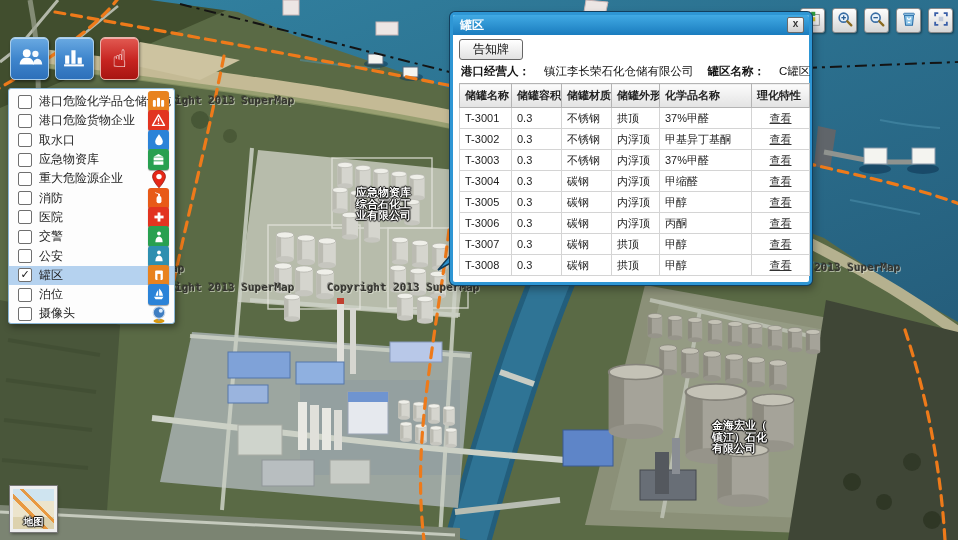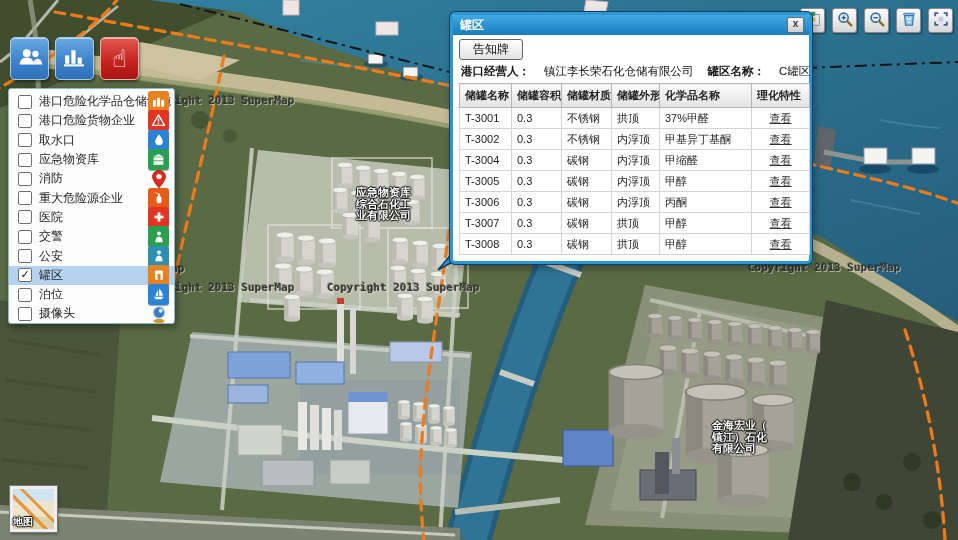--- a/index.html
+++ b/index.html
@@ -65,21 +65,21 @@
   .tanks td{border:1px solid #d4d4d4;padding:2.5px 5px;overflow:hidden;white-space:nowrap;}
   .viewlink{color:#333;text-decoration:underline;display:block;text-align:center;cursor:pointer;}
   .tail{position:absolute;left:432px;top:230px;z-index:19;}
 
   
   .minimap{position:absolute;left:10px;top:486px;width:47px;height:46px;z-index:10;cursor:pointer;
     border:3px solid #eeeeee;box-shadow:0 0 0 1px #777,1px 2px 3px rgba(0,0,0,.4);box-sizing:border-box;
     background:
       linear-gradient(45deg,transparent 38%,rgba(232,140,40,.85) 38% 44%,transparent 44% 58%,rgba(232,140,40,.85) 58% 62%,transparent 62%),
       linear-gradient(#cfe4f0 0 30%,#ece4cc 30% 70%,#ddd2ae 70%);}
-  .minimap .mlabel{position:absolute;left:0;right:0;bottom:0;text-align:left;color:#fff;
+  .minimap .mlabel{position:absolute;left:0;right:0;bottom:0;text-align:center;color:#fff;
     font-size:10px;font-weight:bold;text-shadow:-1px 0 1px #000,1px 0 1px #000,0 -1px 1px #000,0 1px 1px #000;}
 </style>
 </head>
 <body>
 
 <div id="stage">
 
   <svg class="map" width="958" height="540" viewBox="0 0 958 540">
     <defs>
       <linearGradient id="sea" x1="0" y1="0" x2="1" y2="1">
@@ -372,25 +372,25 @@
     <div class="prow">
       <span class="cb"></span>
       <span class="plabel">取水口</span>
       </div>
     <div class="prow">
       <span class="cb"></span>
       <span class="plabel">应急物资库</span>
       </div>
     <div class="prow">
       <span class="cb"></span>
+      <span class="plabel">重大危险源企业</span>
+      </div>
+    <div class="prow">
+      <span class="cb"></span>
       <span class="plabel">消防</span>
-      </div>
-    <div class="prow">
-      <span class="cb"></span>
-      <span class="plabel">重大危险源企业</span>
       </div>
     <div class="prow">
       <span class="cb"></span>
       <span class="plabel">医院</span>
       </div>
     <div class="prow">
       <span class="cb"></span>
       <span class="plabel">交警</span>
       </div>
     <div class="prow">
@@ -539,20 +539,30 @@
             <td>T-3002</td>
               <td>0.3</td>
               <td>不锈钢</td>
               <td>内浮顶</td>
               <td>甲基异丁基酮</td>
             <td>
                 <span class="viewlink">查看</span>
               </td>
             </tr>
           <tr>
+            <td>T-3003</td>
+              <td>0.3</td>
+              <td>不锈钢</td>
+              <td>内浮顶</td>
+              <td>37%甲醛</td>
+            <td>
+                <span class="viewlink">查看</span>
+              </td>
+            </tr>
+          <tr>
             <td>T-3004</td>
               <td>0.3</td>
               <td>碳钢</td>
               <td>内浮顶</td>
               <td>甲缩醛</td>
             <td>
                 <span class="viewlink">查看</span>
               </td>
             </tr>
           <tr>

